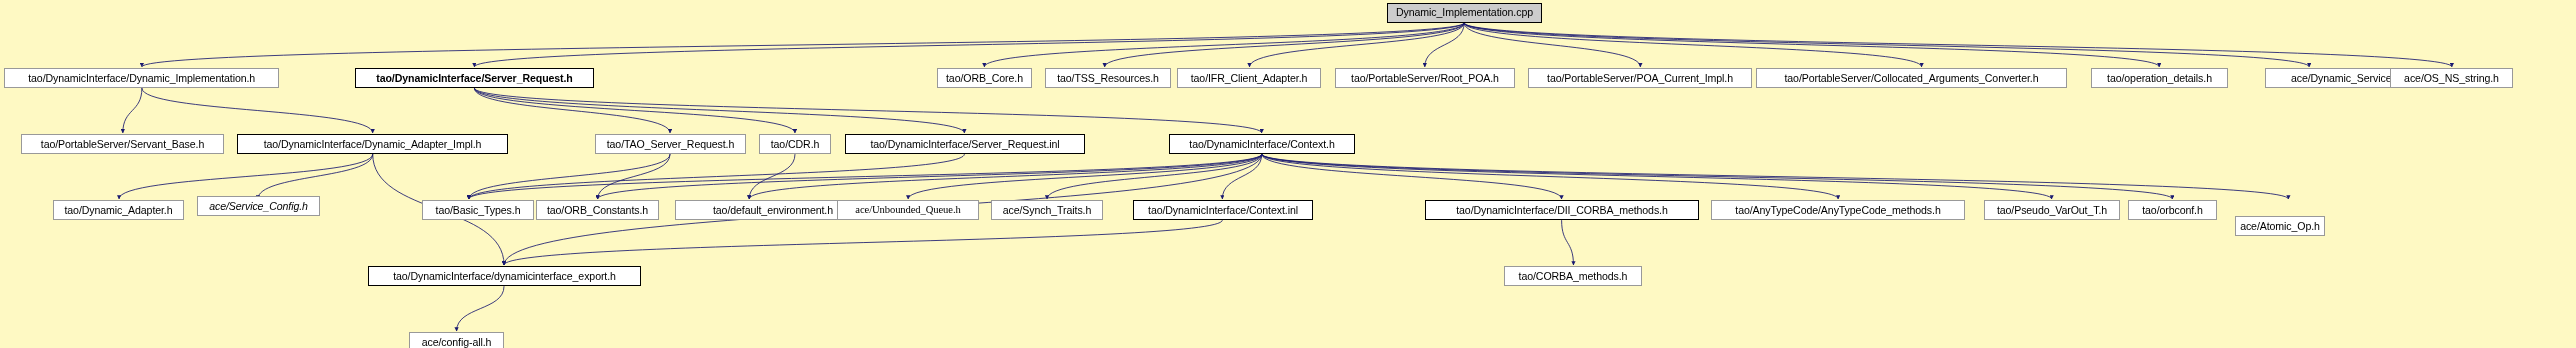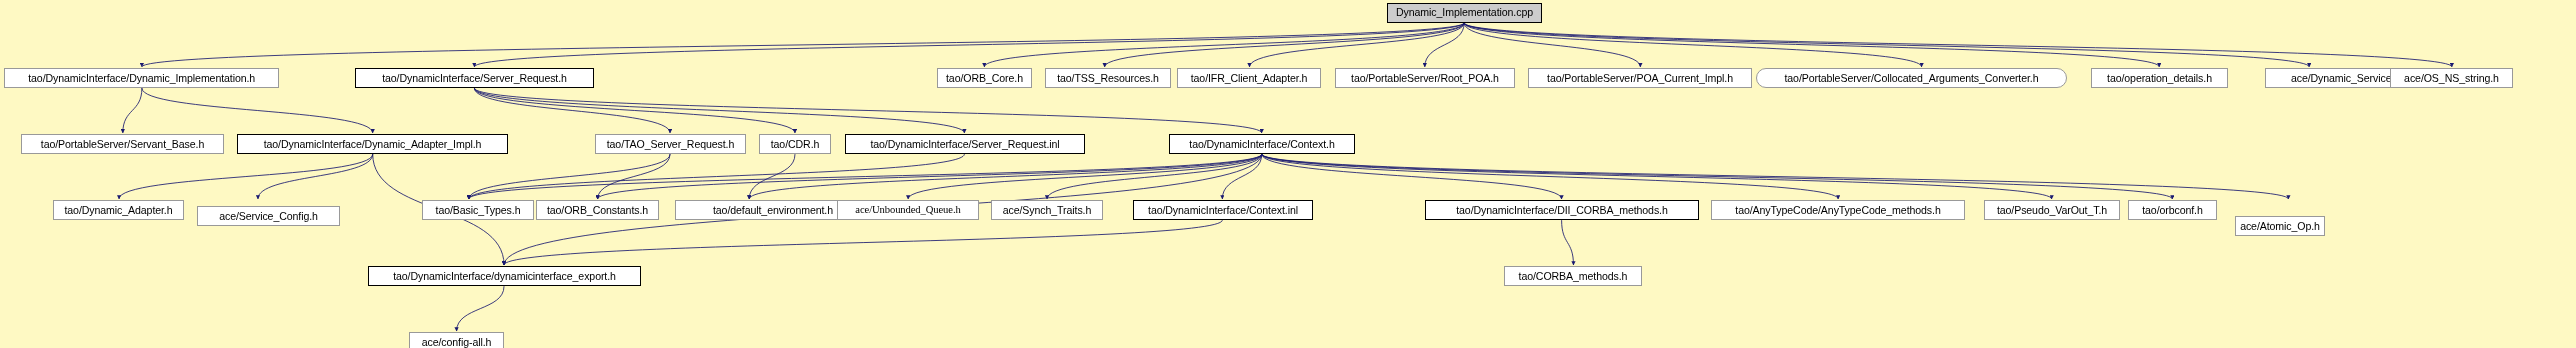--- a/index.html
+++ b/index.html
@@ -78,38 +78,38 @@
         <path d="M 1489.5 182 C 1489.5 211.15 2701.5 205.85 2701.5 235" fill="none" stroke="#191970" stroke-width="1" marker-end="url(#arrow)"></path>
         <path d="M 1489.5 182 C 1489.5 254.05 595 240.95 595 313" fill="none" stroke="#191970" stroke-width="1" marker-end="url(#arrow)"></path>
         <path d="M 1443 260 C 1443 289.15 595 283.85 595 313" fill="none" stroke="#191970" stroke-width="1" marker-end="url(#arrow)"></path>
         <path d="M 1843.5 260 C 1843.5 289.15 1857.5 283.85 1857.5 313" fill="none" stroke="#191970" stroke-width="1" marker-end="url(#arrow)"></path>
         <path d="M 595 338 C 595 367.15 539 361.85 539 391" fill="none" stroke="#191970" stroke-width="1" marker-end="url(#arrow)"></path>
       </g>
   </svg>
   <div id="node-layer">
       <div class="node root" style="left: 1387px; top: 2.5px; width: 155px;">Dynamic_Implementation.cpp</div>
       <div class="node" style="left: 4.2px; top: 68px; width: 275px;">tao/DynamicInterface/Dynamic_Implementation.h</div>
-      <div class="node bold" style="left: 355px; top: 68px; width: 239px;">tao/DynamicInterface/Server_Request.h</div>
+      <div class="node bold" style="left: 355px; top: 68px; width: 239px; font-weight: bold;">tao/DynamicInterface/Server_Request.h</div>
       <div class="node" style="left: 937px; top: 68px; width: 95px;">tao/ORB_Core.h</div>
       <div class="node" style="left: 1045px; top: 68px; width: 126px;">tao/TSS_Resources.h</div>
       <div class="node" style="left: 1177px; top: 68px; width: 144px;">tao/IFR_Client_Adapter.h</div>
       <div class="node" style="left: 1335px; top: 68px; width: 180px;">tao/PortableServer/Root_POA.h</div>
       <div class="node" style="left: 1528px; top: 68px; width: 224px;">tao/PortableServer/POA_Current_Impl.h</div>
-      <div class="node" style="left: 1756px; top: 68px; width: 311px; border-radius: 10px;">tao/PortableServer/Collocated_Arguments_Converter.h</div>
+      <div class="node" style="left: 1756px; top: 68px; width: 311px;">tao/PortableServer/Collocated_Arguments_Converter.h</div>
       <div class="node" style="left: 2091px; top: 68px; width: 137px;">tao/operation_details.h</div>
       <div class="node" style="left: 2241px; top: 68px; width: 161px; margin-left: 24px;">ace/Dynamic_Service.h</div>
       <div class="node" style="left: 2390px; top: 68px; width: 123px;">ace/OS_NS_string.h</div>
       <div class="node" style="left: 21px; top: 134px; width: 203px;">tao/PortableServer/Servant_Base.h</div>
       <div class="node bold" style="left: 237px; top: 134px; width: 271px;">tao/DynamicInterface/Dynamic_Adapter_Impl.h</div>
       <div class="node" style="left: 595px; top: 134px; width: 151px;">tao/TAO_Server_Request.h</div>
       <div class="node" style="left: 759px; top: 134px; width: 72px;">tao/CDR.h</div>
       <div class="node bold" style="left: 845px; top: 134px; width: 240px;">tao/DynamicInterface/Server_Request.inl</div>
       <div class="node bold" style="left: 1169px; top: 134px; width: 186px;">tao/DynamicInterface/Context.h</div>
       <div class="node" style="left: 53px; top: 200px; width: 131px;">tao/Dynamic_Adapter.h</div>
-      <div class="node" style="left: 197px; top: 206px; width: 143px;">ace/Service_Config.h</div>
+      <div class="node" style="left: 197px; top: 196px; width: 123px; font-style: italic;">ace/Service_Config.h</div>
       <div class="node" style="left: 415px; top: 200px; width: 112px; margin-left: 7px;">tao/Basic_Types.h</div>
       <div class="node" style="left: 536px; top: 200px; width: 123px;">tao/ORB_Constants.h</div>
       <div class="node" style="left: 675px; top: 200px; width: 168px; padding-left: 34px;">tao/default_environment.h</div>
       <div class="node" style="left: 837px; top: 200px; width: 142px; font-family: Liberation Serif, serif;">ace/Unbounded_Queue.h</div>
       <div class="node" style="left: 991px; top: 200px; width: 112px;">ace/Synch_Traits.h</div>
       <div class="node bold" style="left: 1133px; top: 200px; width: 180px;">tao/DynamicInterface/Context.inl</div>
       <div class="node bold" style="left: 1425px; top: 200px; width: 274px;">tao/DynamicInterface/DII_CORBA_methods.h</div>
       <div class="node" style="left: 1711px; top: 200px; width: 254px;">tao/AnyTypeCode/AnyTypeCode_methods.h</div>
       <div class="node" style="left: 1984px; top: 200px; width: 136px;">tao/Pseudo_VarOut_T.h</div>
       <div class="node" style="left: 2128px; top: 200px; width: 89px;">tao/orbconf.h</div>

